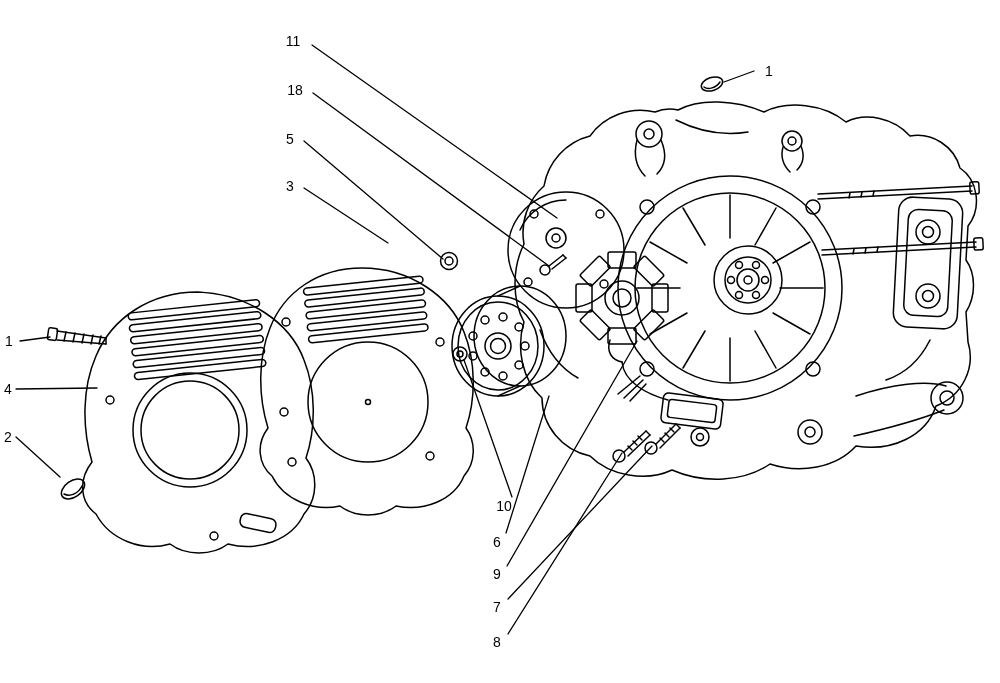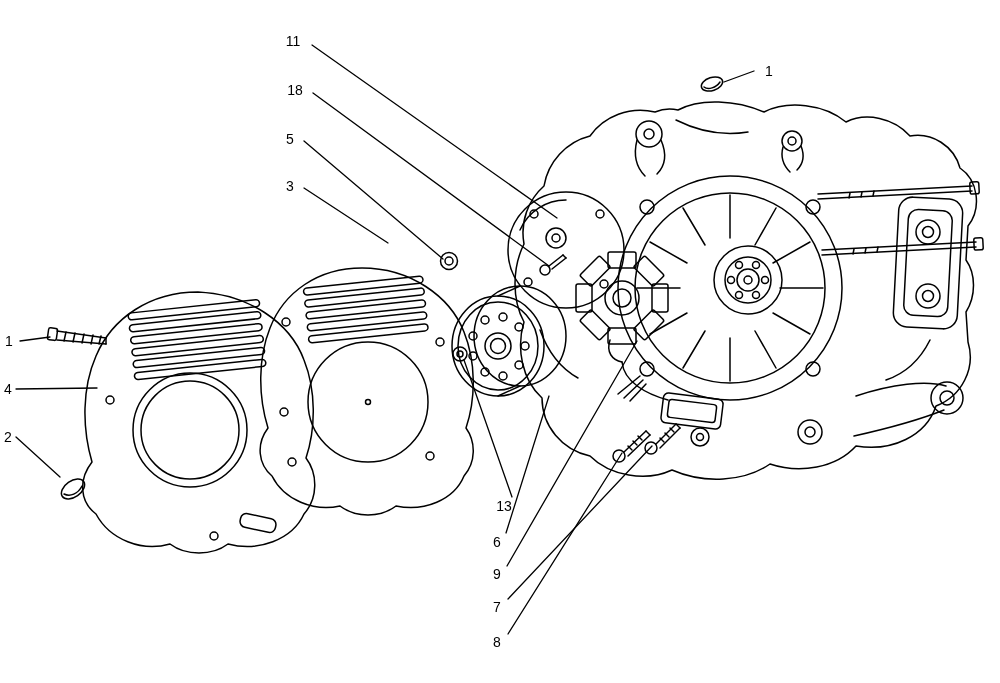--- a/index.html
+++ b/index.html
@@ -291,19 +291,19 @@
   </svg>
 
   <div class="callout" style="left:293px;top:41px">11</div>
   <div class="callout" style="left:295px;top:90px">18</div>
   <div class="callout" style="left:290px;top:139px">5</div>
   <div class="callout" style="left:290px;top:186px">3</div>
   <div class="callout" style="left:769px;top:71px">1</div>
   <div class="callout" style="left:9px;top:341px">1</div>
   <div class="callout" style="left:8px;top:389px">4</div>
   <div class="callout" style="left:8px;top:437px">2</div>
-  <div class="callout" style="left:504px;top:506px">13</div>
+  <div class="callout" style="left:504px;top:506px">10</div>
   <div class="callout" style="left:497px;top:542px">6</div>
   <div class="callout" style="left:497px;top:574px">9</div>
   <div class="callout" style="left:497px;top:607px">7</div>
   <div class="callout" style="left:497px;top:642px">8</div>
 
 </div>
 
 </body></html>

